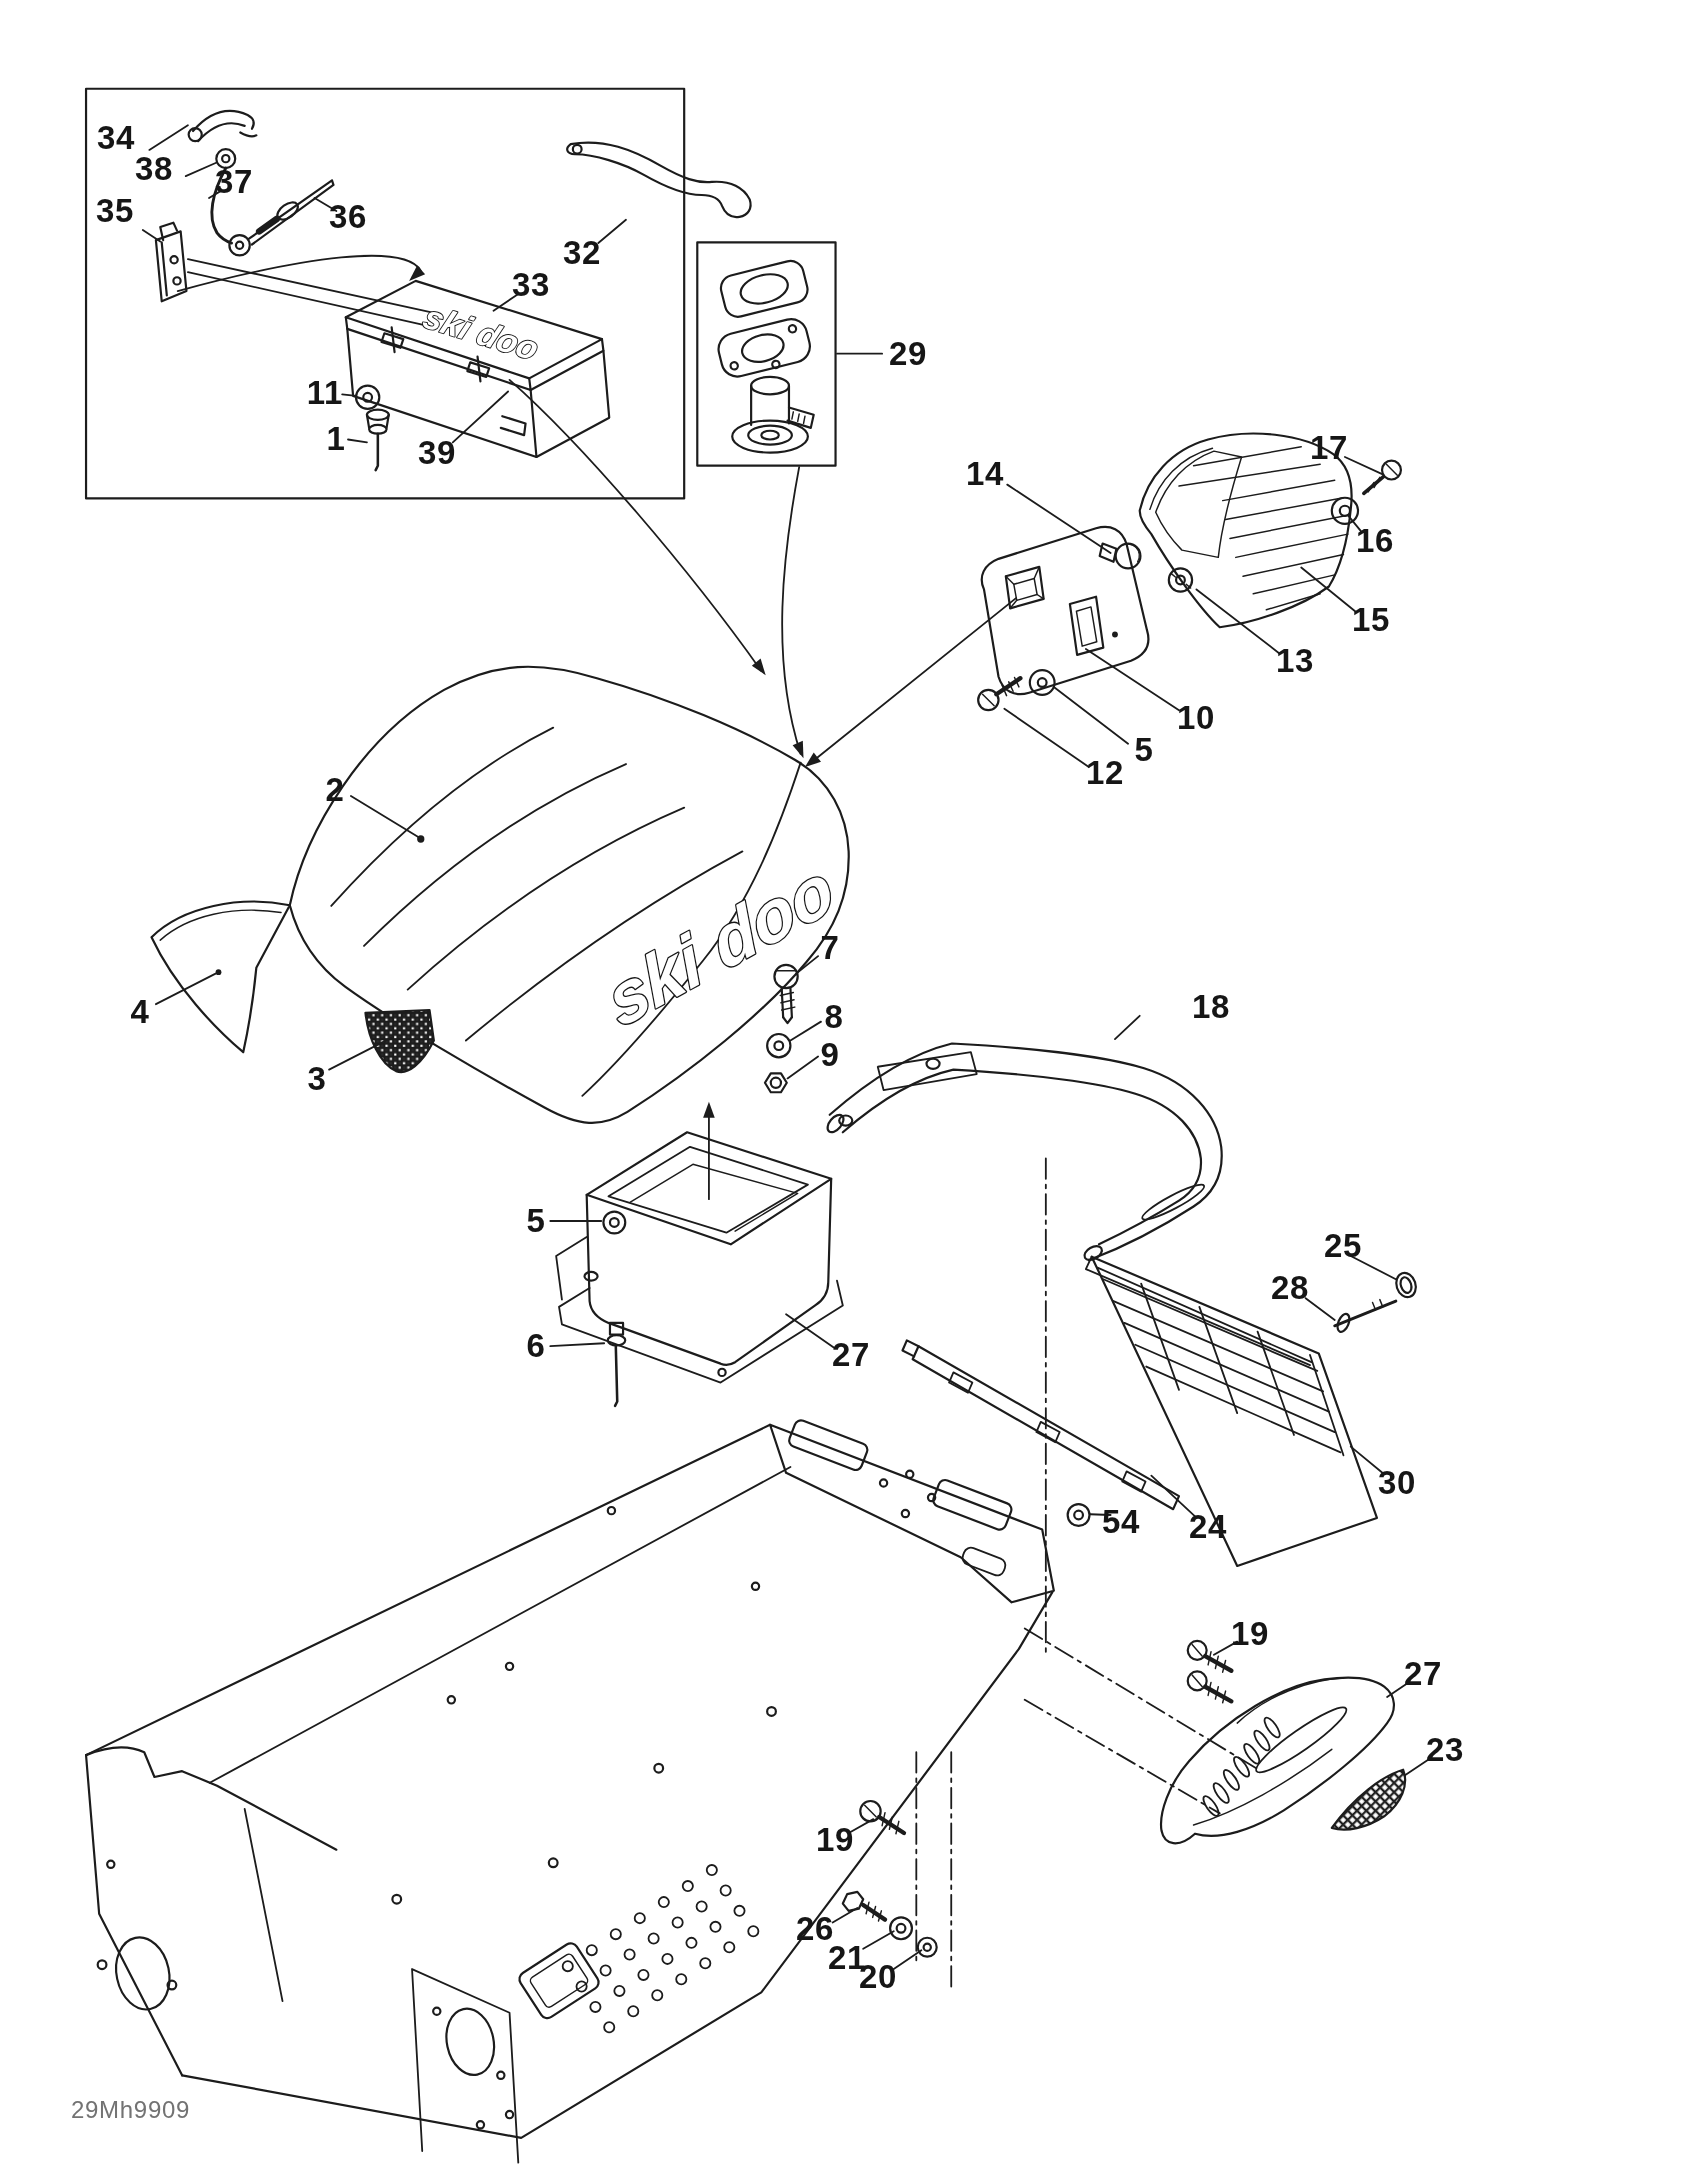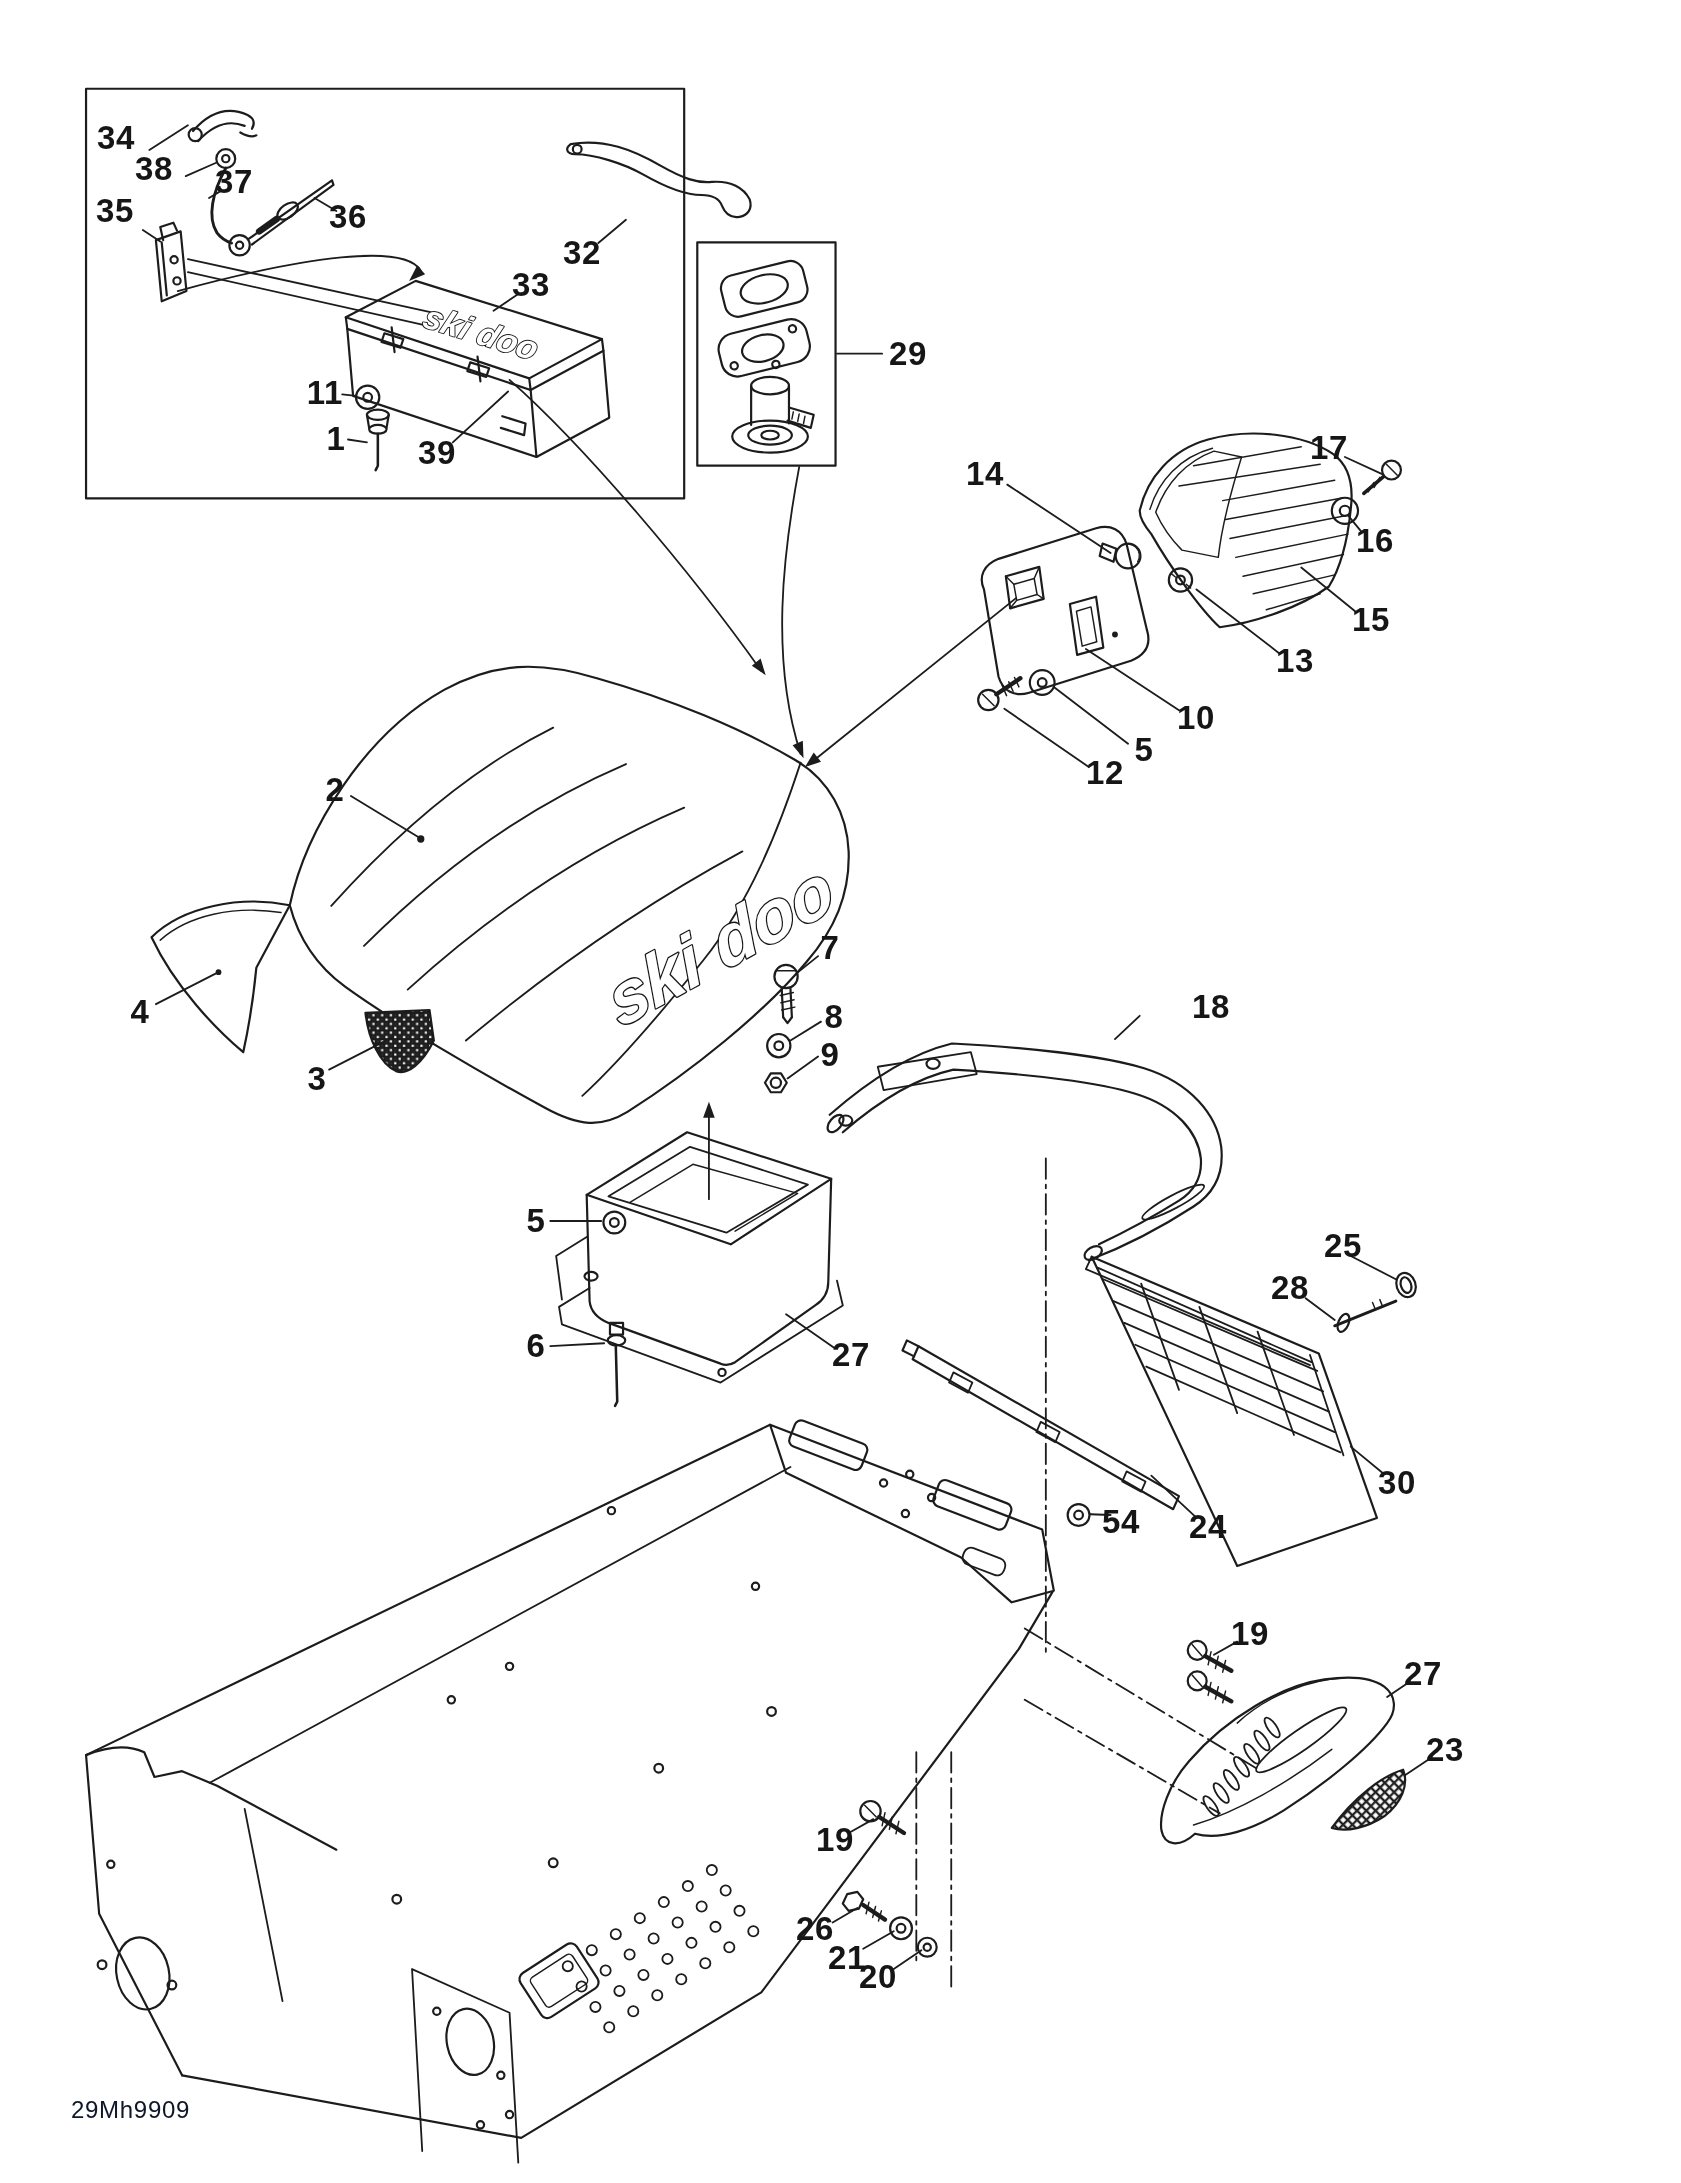--- a/index.html
+++ b/index.html
@@ -3,21 +3,21 @@
 <meta charset="utf-8">
 <style>
   html,body{margin:0;padding:0;background:#ffffff;}
   .stage{position:relative;width:1682px;height:2183px;background:#ffffff;overflow:hidden;
          font-family:"Liberation Sans",sans-serif;}
   .stage svg{position:absolute;left:0;top:0;}
   .callout{position:absolute;transform:translate(-50%,-50%);
            font:700 33px "Liberation Sans",sans-serif;color:#161616;letter-spacing:0.7px;
            white-space:nowrap;user-select:none;}
   .code{position:absolute;left:71px;top:2096px;font:400 24px "Liberation Sans",sans-serif;
-        color:#0f172a;letter-spacing:0.7px;}
+        color:#737373;letter-spacing:0.7px;}
 </style>
 </head>
 <body>
 
 <div class="stage">
 
 <svg width="1682" height="2183" viewBox="0 0 2311 3000" fill="none" stroke="#1c1c1c" stroke-width="3" stroke-linecap="round" stroke-linejoin="round">
 
   <defs>
     <pattern id="mesh" width="12" height="12" patternUnits="userSpaceOnUse">

